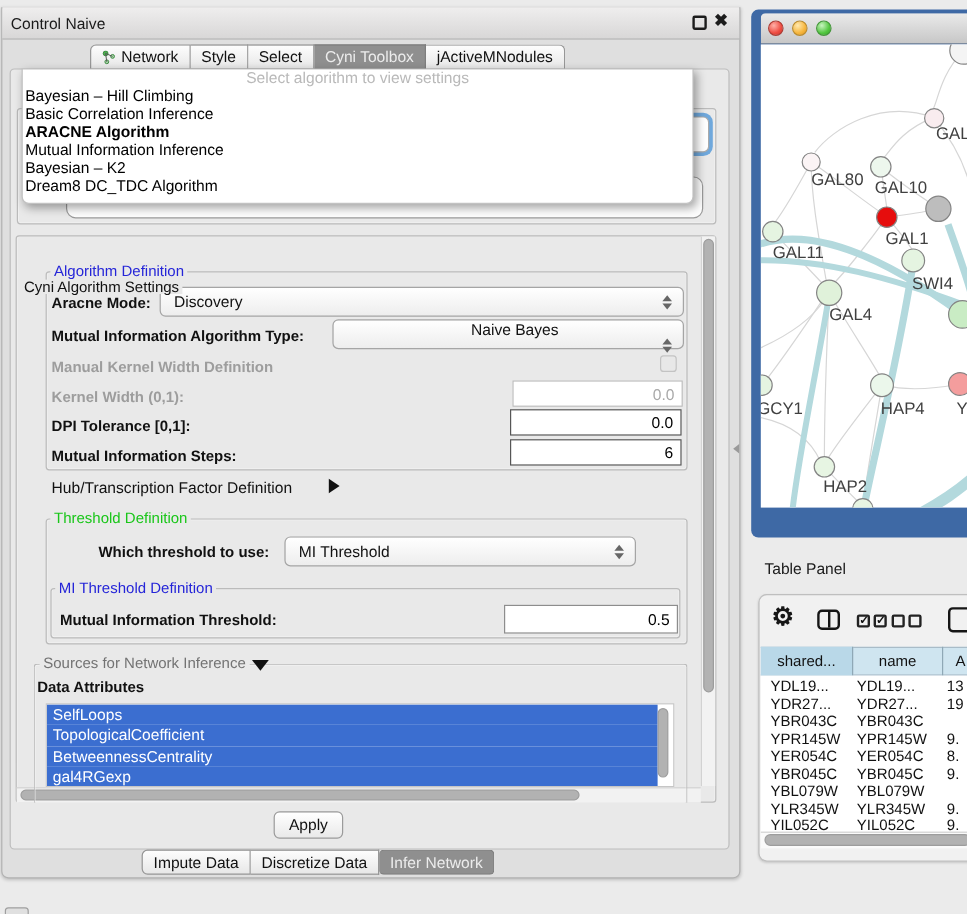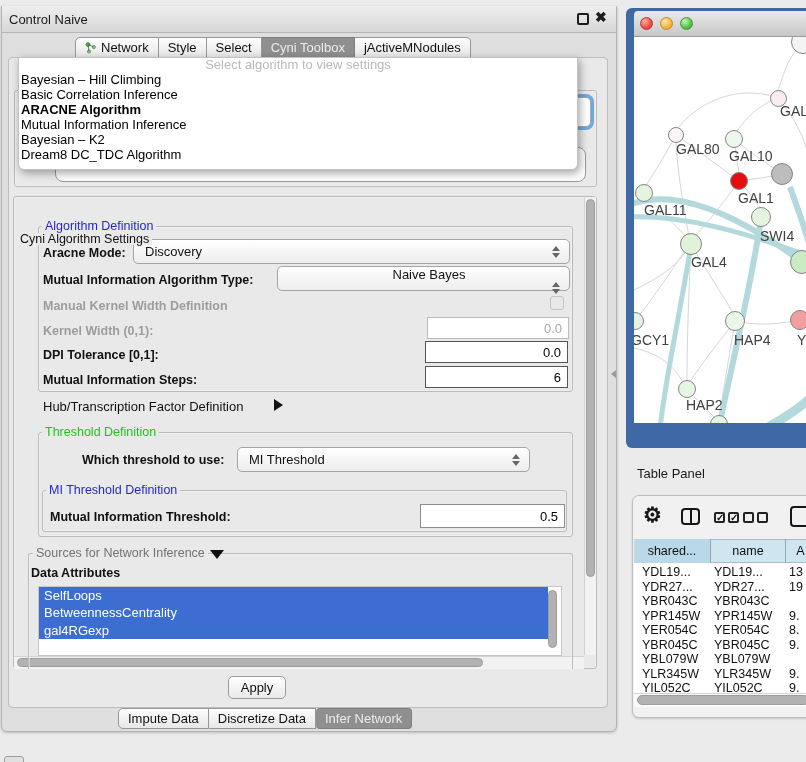--- a/index.html
+++ b/index.html
@@ -184,20 +184,21 @@
     </div>
 
   <div class="abs grp" style="left:28px; top:553px; width:545px; height:116px; border-bottom:none; border-radius:3px 3px 0 0;"></div>
   <div class="abs grp-lbl" style="left:33px; top:547px; color:#737373;">Sources for Network Inference</div>
   <div class="abs" style="left:210px; top:550px; width:0; height:0; border-left:7px solid transparent; border-right:7px solid transparent; border-top:9px solid #111; z-index:3;"></div>
 
   <div class="abs lbl" style="left:31px; top:566px;">Data Attributes</div>
 
   <div class="abs" style="left:38px; top:586px; width:524px; height:70px; background:#fff; border:1px solid #c6c6c6; overflow:hidden;">
     <div class="list-item" style="width:509px;">SelfLoops</div>
+    <div class="list-item" style="width:509px;">TopologicalCoefficient</div>
     <div class="list-item" style="width:509px;">BetweennessCentrality</div>
     <div class="list-item" style="width:509px;">gal4RGexp</div>
   </div>
   <div class="abs sb-thumb" style="left:548px; top:590px; width:9px; height:58px;"></div>
 
   <div class="abs btn" style="left:228px; top:676px; width:58px; height:23px;">
       <span>Apply</span>
     </div>
 
   <div class="abs tabrow tabrow-b" style="left:118px; top:708px; z-index:5;">

